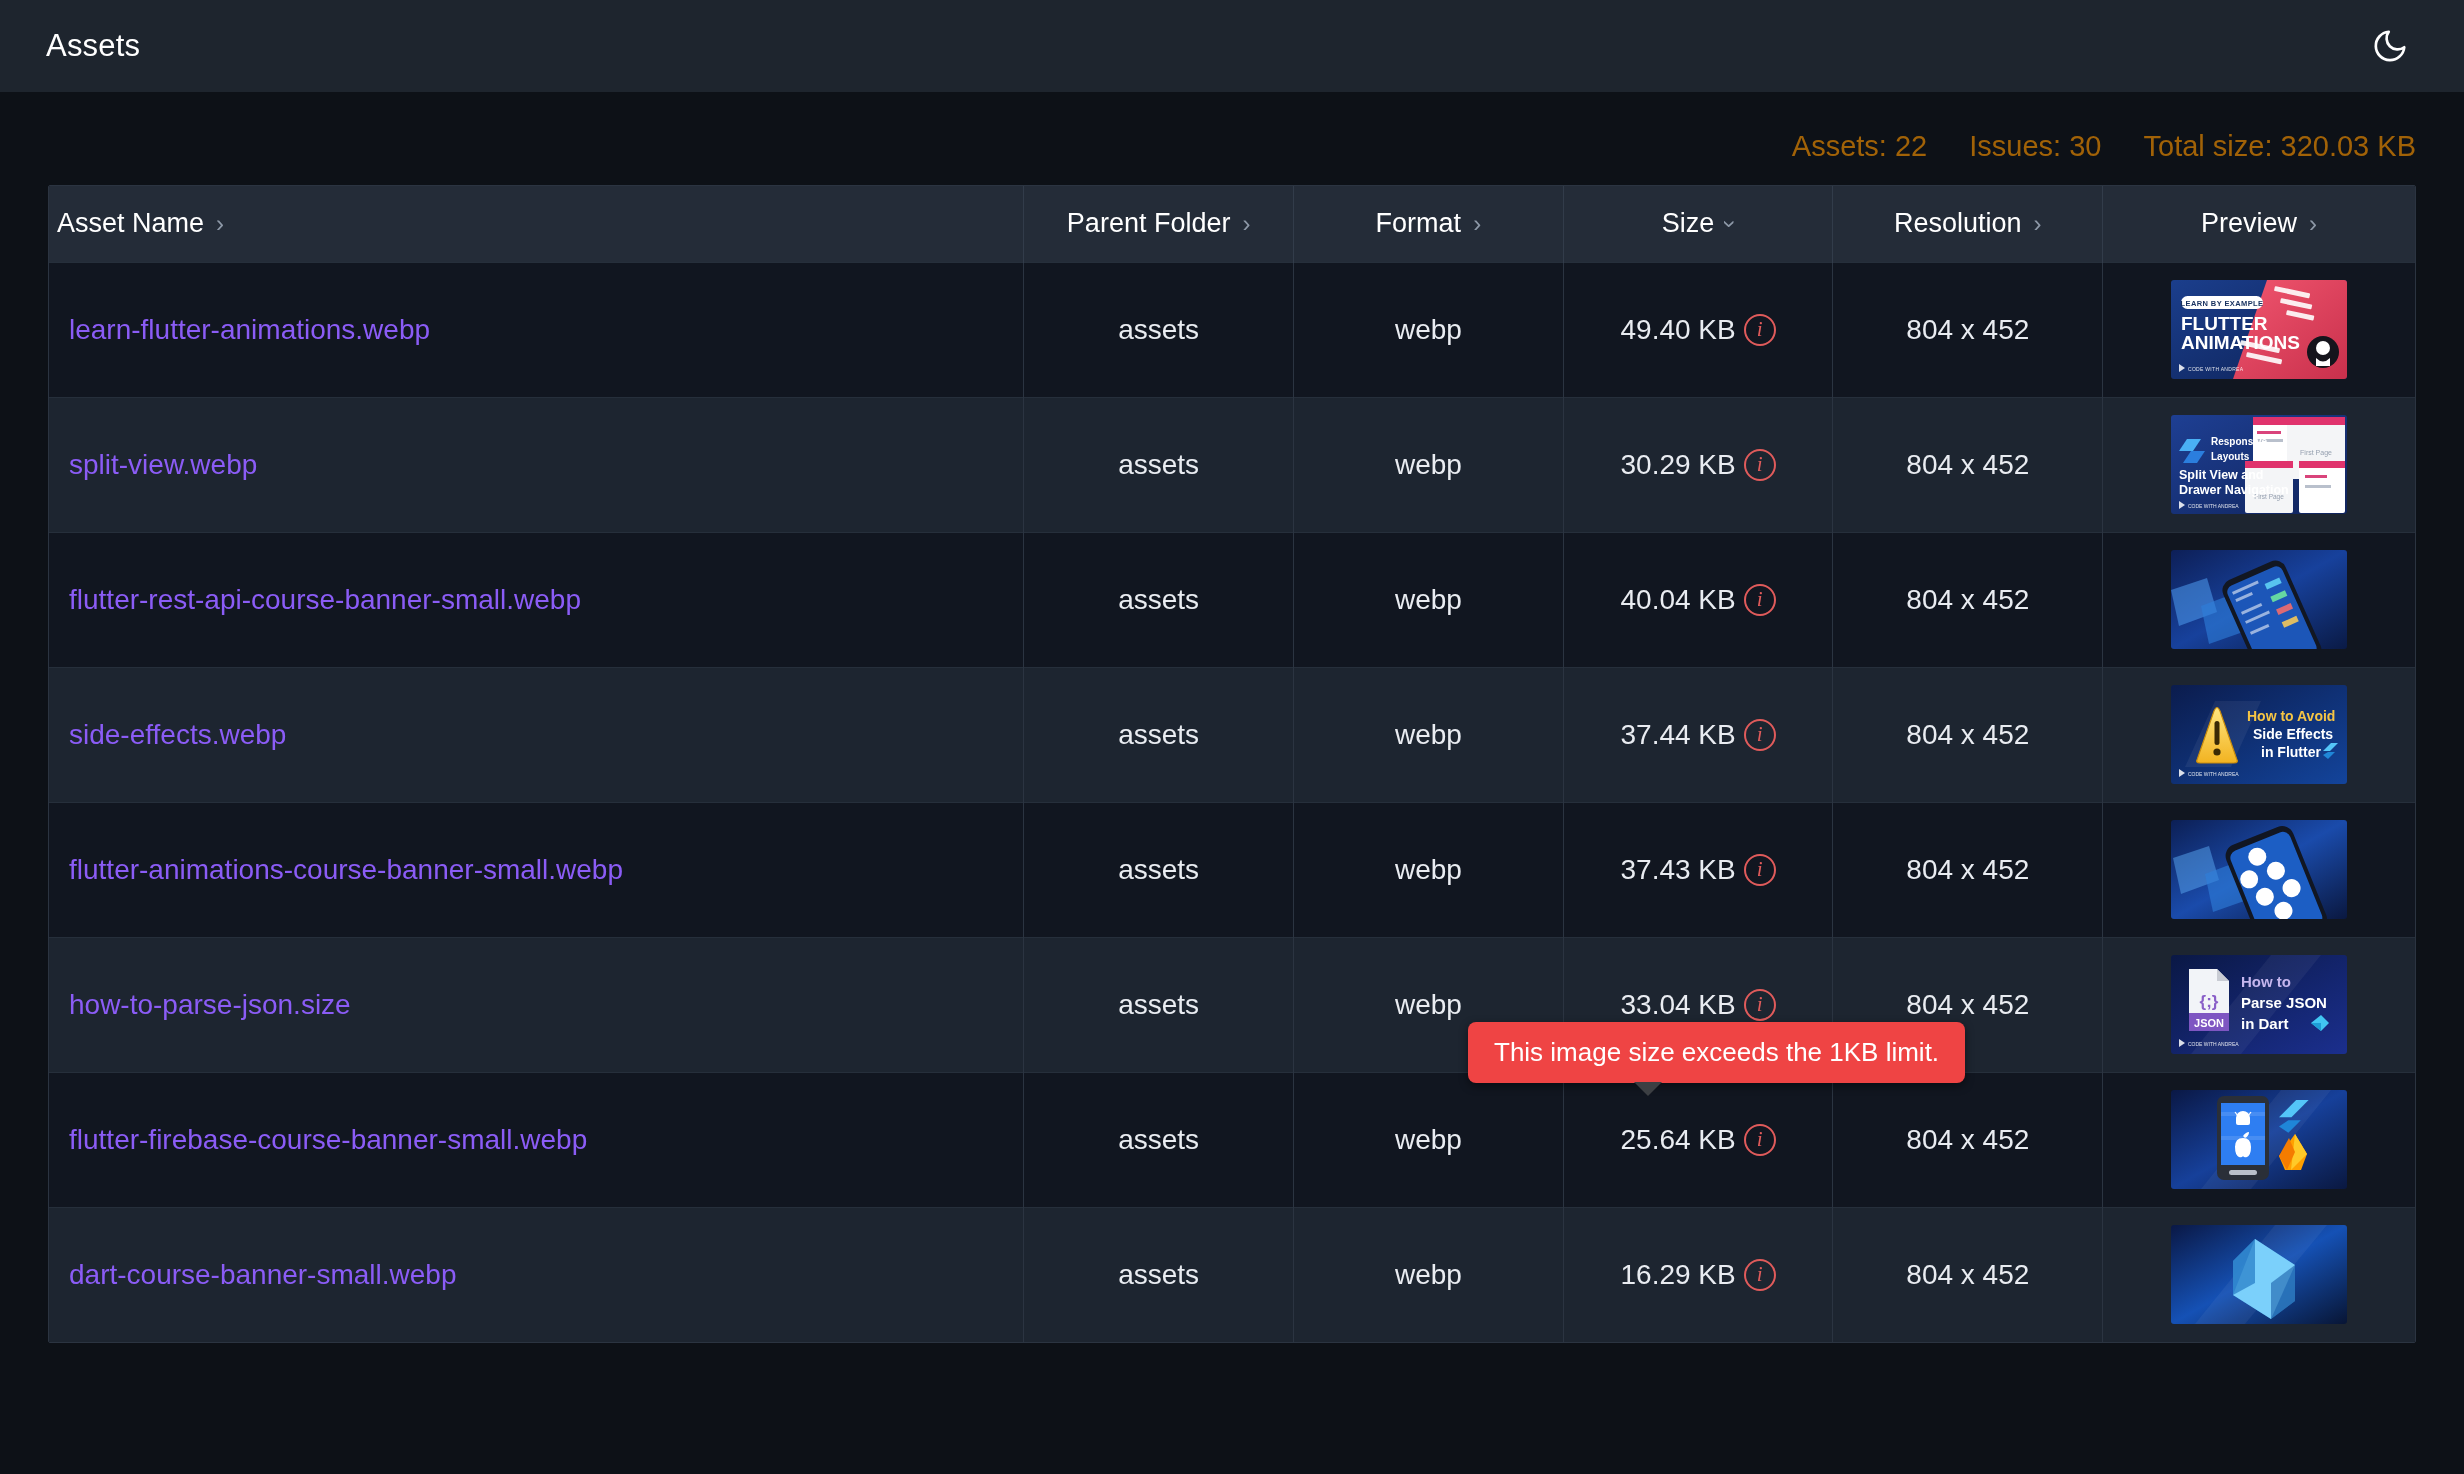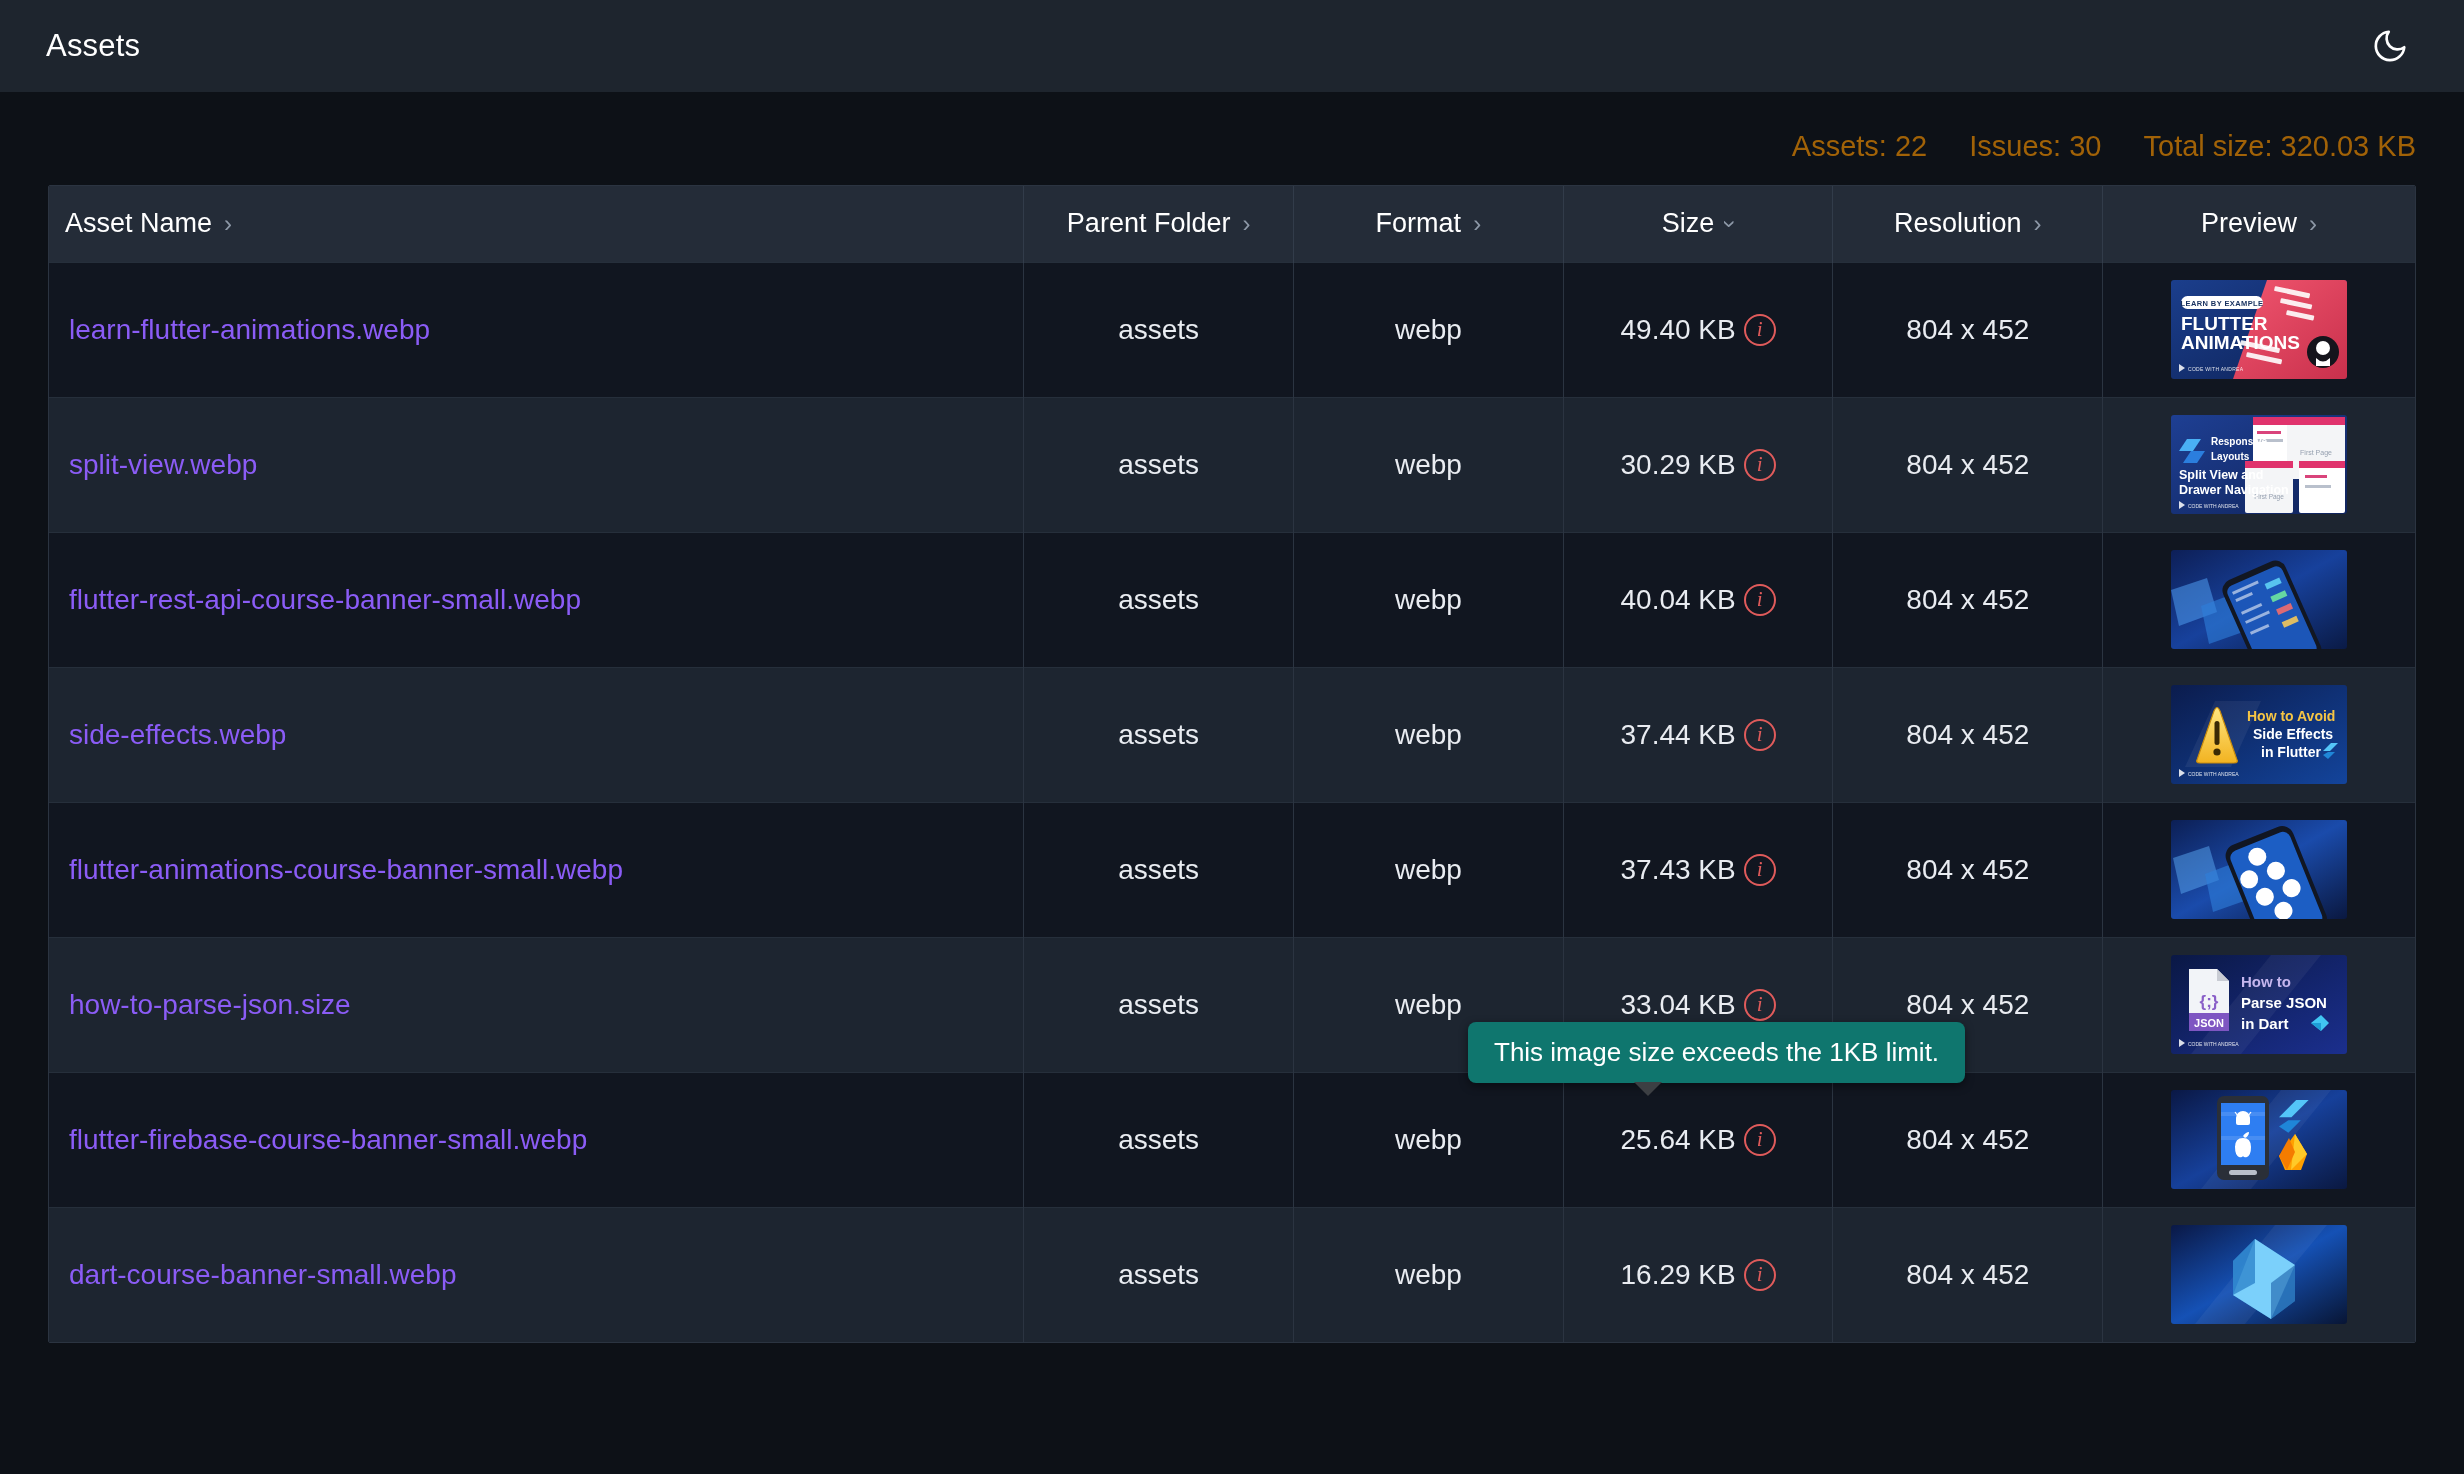--- a/index.html
+++ b/index.html
@@ -68,21 +68,21 @@
   thead th {
     color: #ffffff;
     font-size: 27px;
     font-weight: normal;
     text-align: center;
     border-right: 1px solid #323c4a;
     padding: 0 12px;
     white-space: nowrap;
   }
   thead th:last-child { border-right: none; }
-  thead th.left { text-align: left; padding-left: 16px; }
+  thead th.left { text-align: left; padding-left: 8px; }
   .th-inner { display: inline-flex; align-items: center; gap: 12px; }
   .sort-ind {
     color: #8d98a7;
     font-size: 24px;
     line-height: 1;
     display: inline-block;
   }
   .sort-ind.desc { transform: rotate(90deg); }
 
   tbody tr { height: 135px; }
@@ -137,21 +137,21 @@
     vertical-align: middle;
     position: relative;
   }
   .thumb svg { display: block; width: 100%; height: 100%; }
 
   
   .tooltip {
     position: absolute;
     left: 1468px;
     top: 930px;
-    background: #0f766e;
+    background: #ef4444;
     color: #ffffff;
     font-size: 26px;
     padding: 15px 26px;
     border-radius: 8px;
     white-space: nowrap;
     box-shadow: 0 3px 10px rgba(0,0,0,0.45);
     z-index: 50;
   }
   .tooltip::after {
     content: "";

